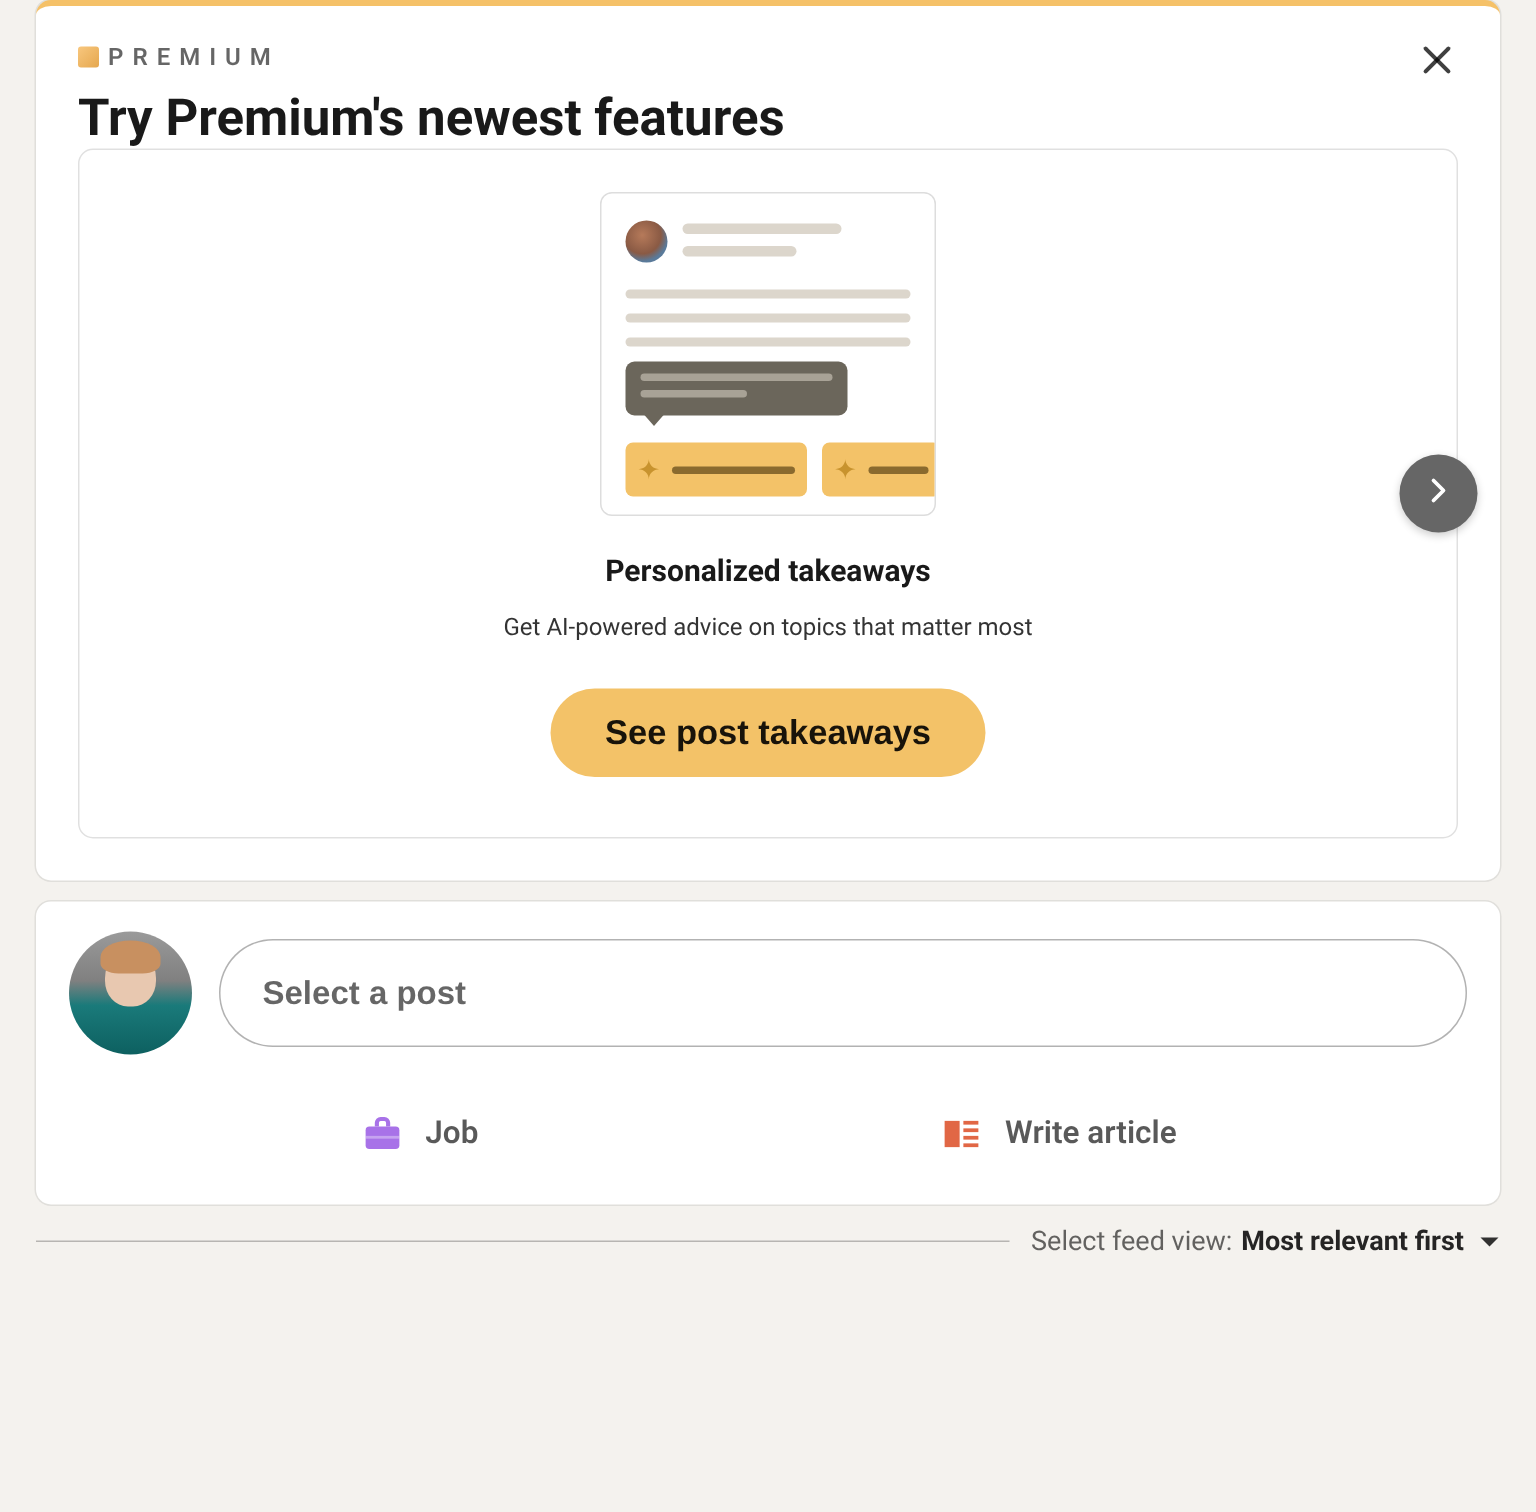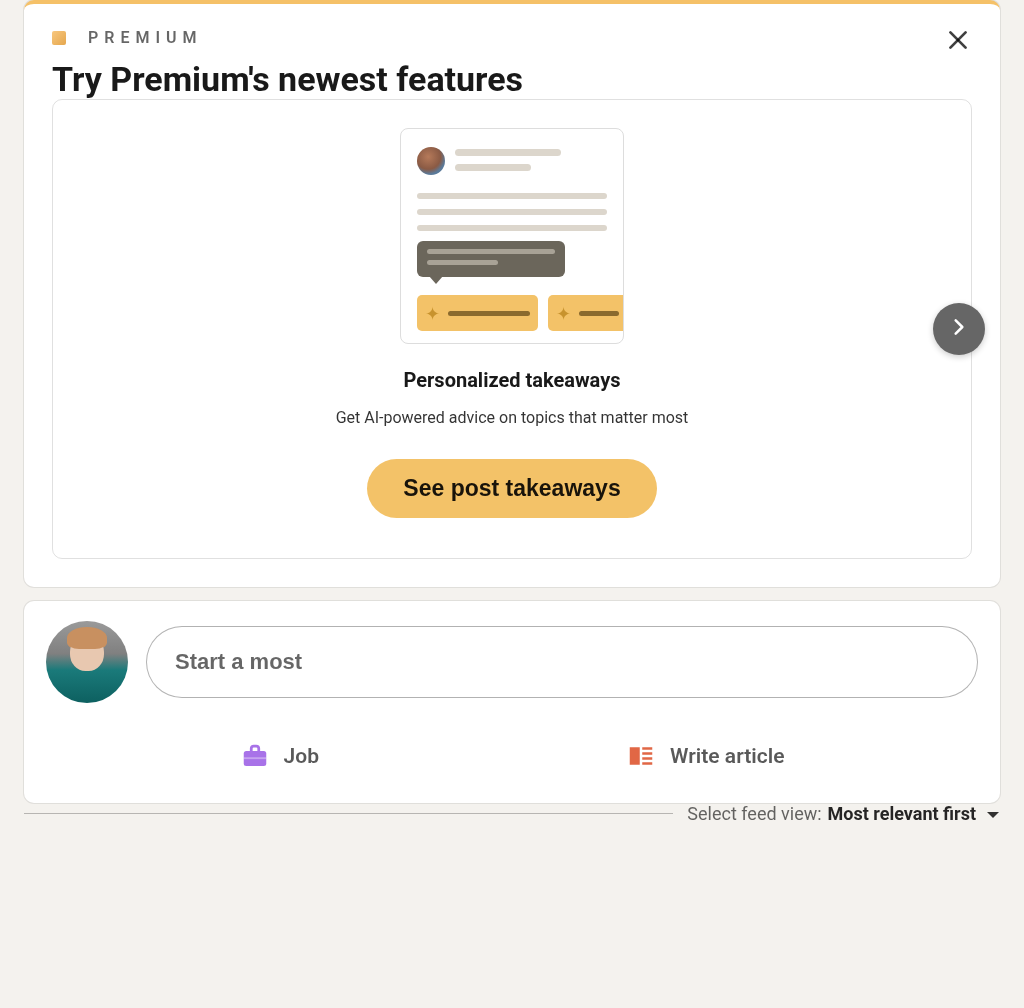--- a/index.html
+++ b/index.html
@@ -24,21 +24,21 @@
       border-radius: 10px;
       border-top: 4px solid #f5c168;
       margin-top: 0;
       padding: 24px 28px 28px 28px;
       position: relative;
       box-shadow: 0 0 0 1px rgba(0,0,0,0.08);
     }
     .premium-header {
       display: flex;
       align-items: center;
-      gap: 22px;
+      gap: 6px;
       margin-bottom: 12px;
     }
     .premium-badge {
       width: 14px;
       height: 14px;
       background: linear-gradient(135deg, #f8c77e 0%, #e5a74e 100%);
       border-radius: 2px;
     }
     .premium-label {
       font-size: 16px;
@@ -297,20 +297,21 @@
       height: 30px;
       display: flex;
       align-items: center;
       justify-content: center;
     }
 
     
     .feed-sort-bar {
       display: flex;
       align-items: center;
+      margin-top: 14px;
       gap: 14px;
     }
     .sort-divider {
       flex: 1;
       height: 1px;
       background: rgba(0,0,0,0.25);
     }
     .sort-text {
       font-size: 18px;
       color: rgba(0,0,0,0.6);
@@ -389,21 +390,21 @@
 
       <h2 class="feature-title">Personalized takeaways</h2>
       <p class="feature-desc">Get AI-powered advice on topics that matter most</p>
       <button class="feature-cta">See post takeaways</button>
     </div>
   </div>
 
   <div class="share-card">
     <div class="share-row">
       <div class="user-avatar"></div>
-      <button class="start-post">Start a most</button>
+      <button class="start-post">Select a post</button>
     </div>
     <div class="share-actions">
       <div class="share-action">
         <span class="action-icon">
           <svg viewBox="0 0 24 24" width="30" height="30">
             <rect x="3" y="8" width="18" height="12" rx="2" fill="#a872e8"></rect>
             <rect x="3" y="13" width="18" height="1.5" fill="#fff" opacity="0.35"></rect>
             <path d="M9 8 V6 a2 2 0 0 1 2-2 h2 a2 2 0 0 1 2 2 V8" fill="none" stroke="#a872e8" stroke-width="2.2"></path>
           </svg>
         </span>

